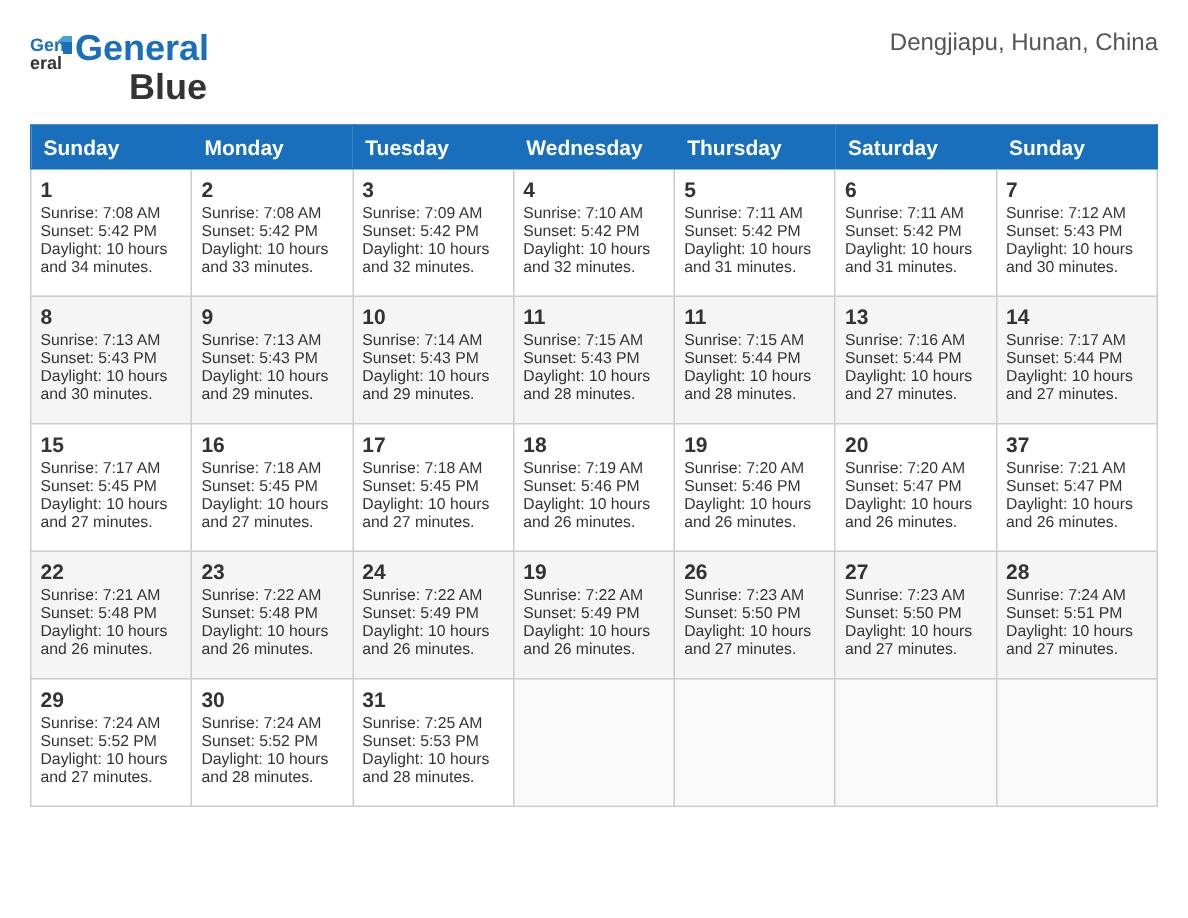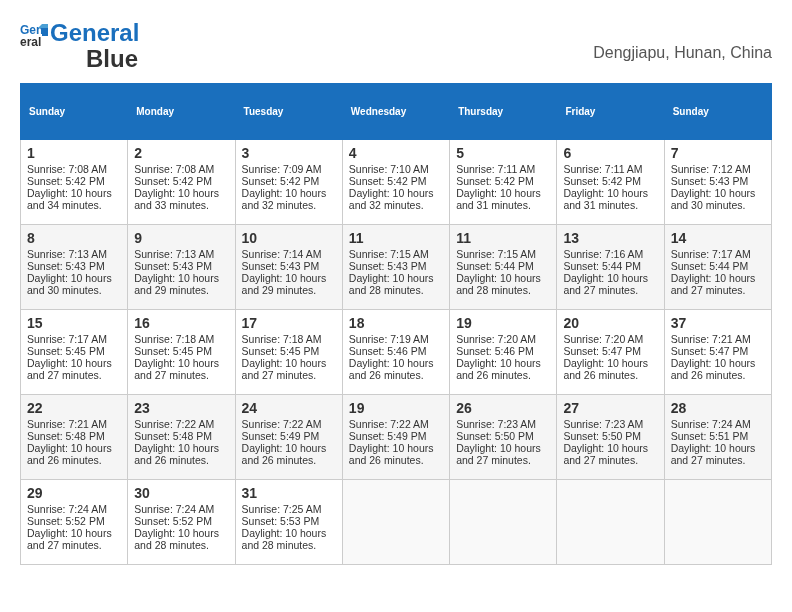--- a/index.html
+++ b/index.html
@@ -38,33 +38,32 @@
       text-align: right;
     }
     .month-title {
       font-size: 36px;
       font-weight: bold;
       color: #333;
     }
     .location-title {
       font-size: 16px;
       color: #555;
-      margin-top: 24px;
     }
     .calendar-table {
       width: 100%;
       border-collapse: collapse;
       table-layout: fixed;
     }
     .calendar-table th {
       background-color: #1a6fbd;
       color: white;
       text-align: left;
-      padding: 22px 8px;
-      font-size: 10px;
+      padding: 6px 8px;
+      font-size: 14px;
       font-weight: bold;
       border: 1px solid #1a6fbd;
     }
     .calendar-table td {
       border: 1px solid #ccc;
       vertical-align: top;
       padding: 5px 6px;
       font-size: 10.5px;
       color: #333;
       height: 85px;
@@ -106,21 +105,21 @@
 </div>
 
 <table class="calendar-table">
   <thead>
     <tr>
       <th>Sunday</th>
       <th>Monday</th>
       <th>Tuesday</th>
       <th>Wednesday</th>
       <th>Thursday</th>
-      <th>Friday</th>
+      <th>Saturday</th>
       <th>Sunday</th>
     </tr>
   </thead>
   <tbody id="calendar-body">
   <tr>
         <td>
           <span class="day-number">1</span>
           <div>Sunrise: 7:08 AM</div>
           <div>Sunset: 5:42 PM</div>
           <div>Daylight: 10 hours and 34 minutes.</div>

